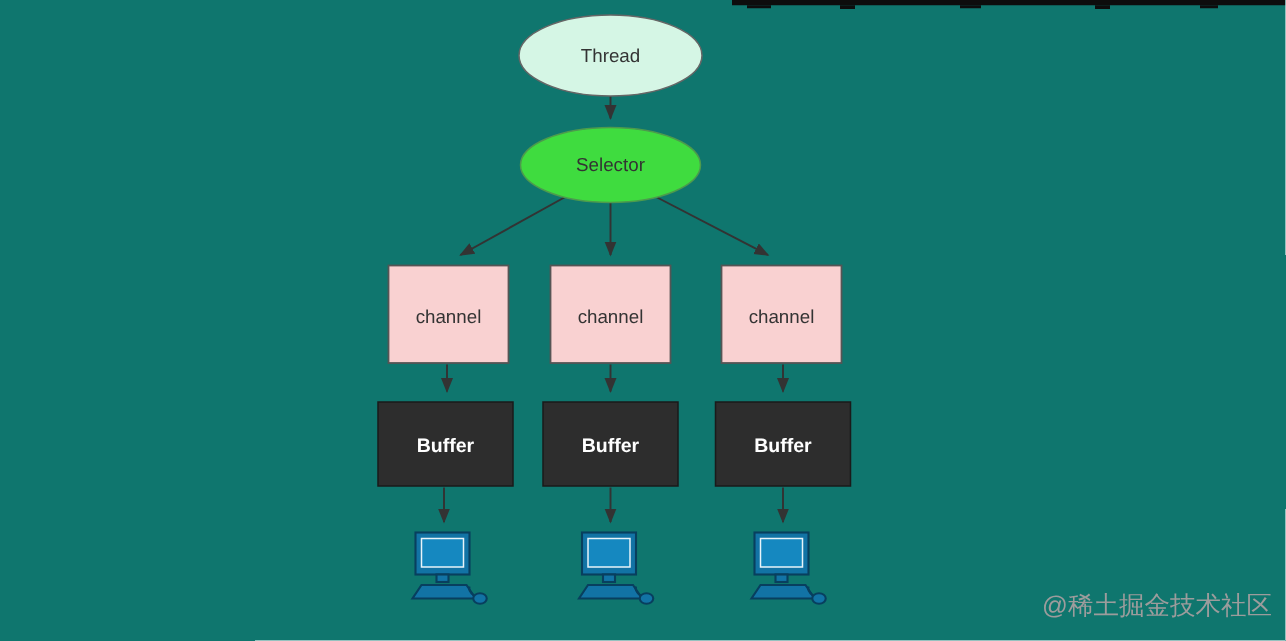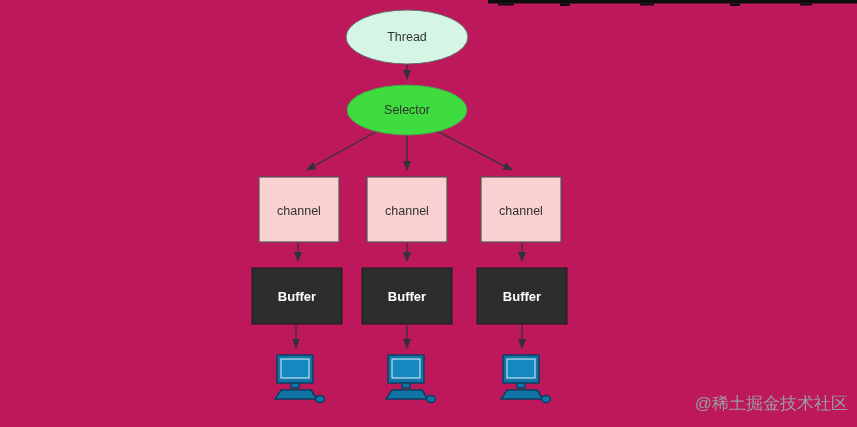--- a/index.html
+++ b/index.html
@@ -4,21 +4,21 @@
 <style>
   html, body {
     margin: 0;
     padding: 0;
     background: #ffffff;
   }
   .canvas {
     position: relative;
     width: 857px;
     height: 427px;
-    background: #be185d;
+    background: #0f766e;
     overflow: hidden;
     font-family: "Liberation Sans", sans-serif;
   }
   .canvas svg {
     position: absolute;
     left: 0;
     top: 0;
   }
   text {
     font-family: "Liberation Sans", sans-serif;

